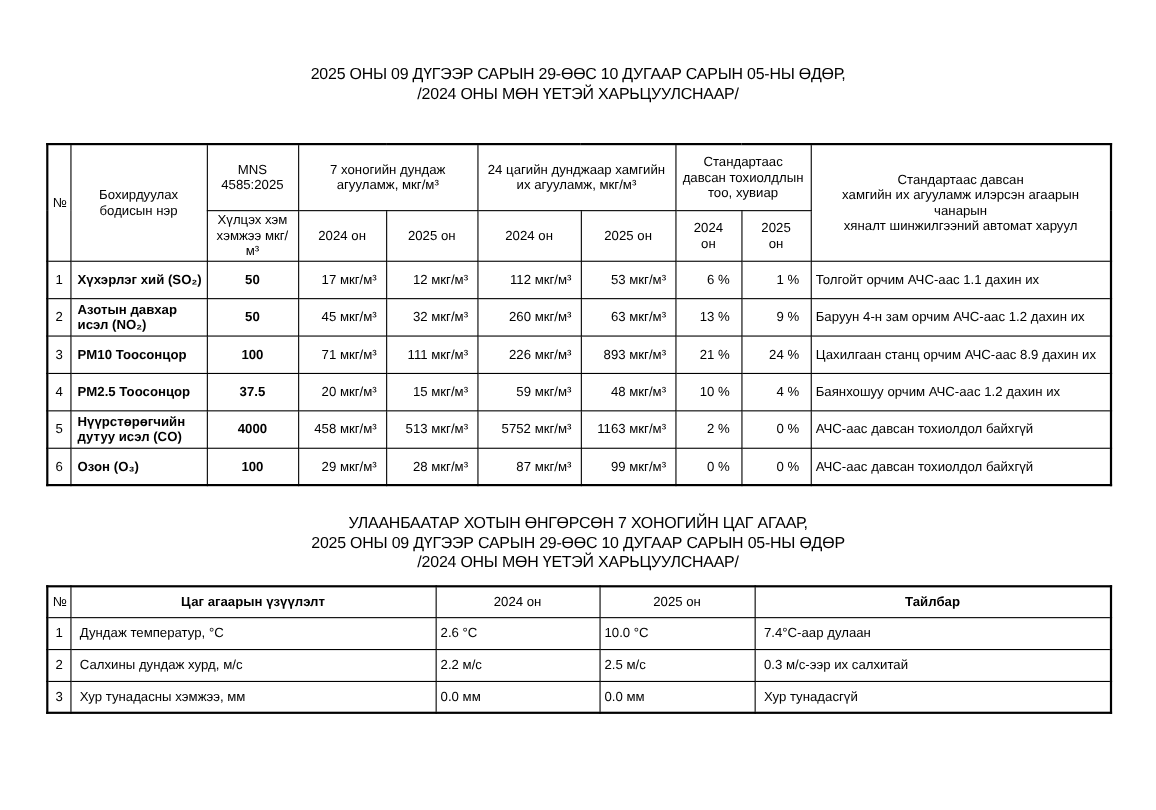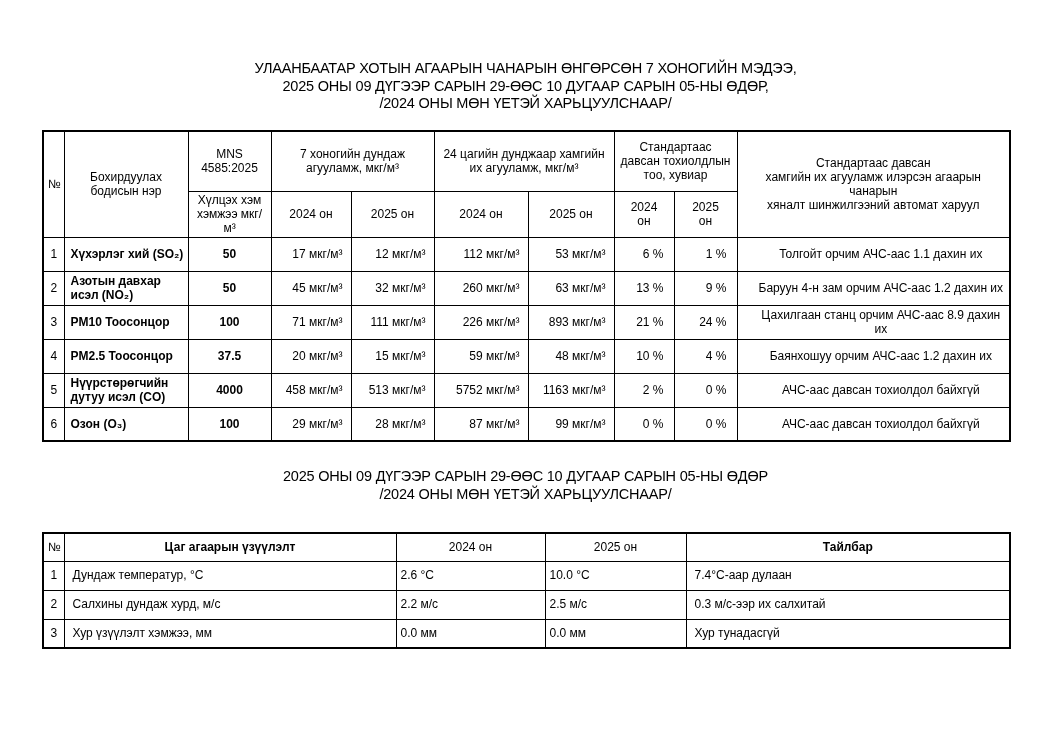--- a/index.html
+++ b/index.html
@@ -25,41 +25,40 @@
   #air-table th { text-align:center; vertical-align:middle; }
   #air-table tr.hrow1 { height:60px; }
   #air-table tr.hrow2 { height:46px; }
   #air-table tr.drow  { height:34px; }
   #air-table td { vertical-align:middle; }
   .c-no   { text-align:center; }
   .c-name { font-weight:bold; text-align:left; padding-left:6px; }
   .c-lim  { font-weight:bold; text-align:center; }
   .c-num  { text-align:right; padding-right:8px;margin-top:34px; }
   .c-pct  { text-align:right; padding-right:10px; }
-  .c-sta  { text-align:center; padding-left:19px; }
+  .c-sta  { text-align:left; padding-left:4px; }
   .narrow-year { display:block; width:40px; margin:0 auto; text-align:center; }
 
   
   #weather-table { top:532px; width:967px; }
   #weather-table tr.whead { height:28px; }
   #weather-table tr.wrow  { height:29px; }
   #weather-table th { text-align:center; vertical-align:middle; }
   .w-bold { font-weight:bold; }
   .w-no   { text-align:center; }
   .w-ind  { text-align:left; padding-left:8px; }
   .w-val  { }
   .w-note { text-align:left; padding-left:8px; }
 </style>
 </head>
 <body>
 
 <div class="page">
 
   <div class="doc-title" id="title1">
-    <div>УЛААНБААТАР ХОТЫН АГААРЫН ЧАНАРЫН ӨНГӨРСӨН 7 ХОНОГИЙН МЭДЭЭ,</div>
     <div>2025 ОНЫ 09 ДҮГЭЭР САРЫН 29-ӨӨС 10 ДУГААР САРЫН 05-НЫ ӨДӨР,</div>
     <div>/2024 ОНЫ МӨН ҮЕТЭЙ ХАРЬЦУУЛСНААР/</div>
   </div>
 
   <table id="air-table">
     <colgroup>
       <col style="width:21px">
         <col style="width:124px">
         <col style="width:83px">
       <col style="width:80px">
@@ -167,20 +166,21 @@
       <td class="c-num">87 мкг/м³</td>
       <td class="c-num">99 мкг/м³</td>
       <td class="c-pct">0 %</td>
       <td class="c-pct">0 %</td>
       <td class="c-sta">АЧС-аас давсан тохиолдол байхгүй</td>
     </tr>
   </tbody>
     </table>
 
   <div class="doc-title" id="title2">
+    <div>УЛААНБААТАР ХОТЫН ӨНГӨРСӨН 7 ХОНОГИЙН ЦАГ АГААР,</div>
     <div>2025 ОНЫ 09 ДҮГЭЭР САРЫН 29-ӨӨС 10 ДУГААР САРЫН 05-НЫ ӨДӨР</div>
     <div>/2024 ОНЫ МӨН ҮЕТЭЙ ХАРЬЦУУЛСНААР/</div>
   </div>
 
   <table id="weather-table">
     <colgroup>
       <col style="width:21px">
         <col style="width:332px">
         <col style="width:149px">
       <col style="width:141px">
@@ -203,21 +203,21 @@
     </tr>
     <tr class="wrow">
       <td class="w-no">2</td>
       <td class="w-ind"> Салхины дундаж хурд, м/с</td>
       <td class="w-val">2.2 м/с</td>
       <td class="w-val">2.5 м/с</td>
       <td class="w-note">0.3 м/с-ээр их салхитай</td>
     </tr>
     <tr class="wrow">
       <td class="w-no">3</td>
-      <td class="w-ind">Хур үзүүлэлт хэмжээ, мм</td>
+      <td class="w-ind">Хур тунадасны хэмжээ, мм</td>
       <td class="w-val">0.0 мм</td>
       <td class="w-val">0.0 мм</td>
       <td class="w-note">Хур тунадасгүй</td>
     </tr>
   </tbody>
     </table>
 
 </div>
 
 </body></html>

